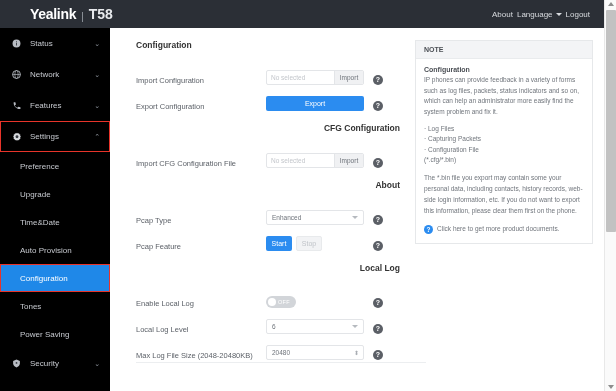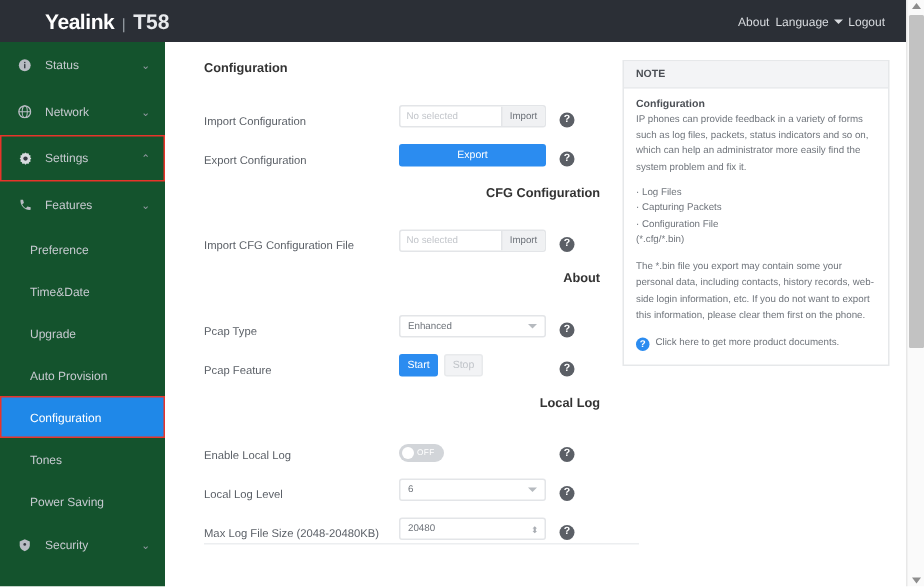--- a/index.html
+++ b/index.html
@@ -20,21 +20,21 @@
   .brand-name { color:#fff; font-size:14px; font-weight:bold; letter-spacing:-0.3px; }
   .brand-sep { color:#9aa0a8; font-size:10px; margin:0 5px; }
   .brand-model { color:#e8eaed; font-size:14px; font-weight:bold; }
   .topnav { margin-left:auto; display:flex; align-items:center; padding-right:14px; gap:4px; }
   .topnav a { color:#d8dbdf; font-size:8px; text-decoration:none; display:flex; align-items:center; gap:3px; }
   .caret-d { width:0;height:0;border-left:3px solid transparent;border-right:3px solid transparent;border-top:3px solid #d8dbdf; }
 
   
   .sidebar {
     position:absolute; top:28px; left:0; width:110px; height:363px;
-    background:#14532d;
+    background:#000000;
   }
   .nav-item {
     height:31px; display:flex; align-items:center; padding-left:10px;
     color:#c7cad0; font-size:8px; position:relative;
   }
   .nav-item .ico { width:13px; display:flex; align-items:center; justify-content:center; margin-right:7px; }
   .nav-item .chev { position:absolute; right:10px; color:#9399a2; font-size:7px; }
   .nav-item.selected-box { outline:1.5px solid #e8342a; outline-offset:-1.5px; z-index:3; }
   .sub-item {
     height:28px; display:flex; align-items:center; padding-left:20px;
@@ -150,49 +150,49 @@
         <svg width="9" height="9" viewBox="0 0 16 16">
             <circle cx="8" cy="8" r="7" fill="none" stroke="#b8bcc3" stroke-width="1.6"></circle>
             <ellipse cx="8" cy="8" rx="3" ry="7" fill="none" stroke="#b8bcc3" stroke-width="1.2"></ellipse>
             <line x1="1" y1="8" x2="15" y2="8" stroke="#b8bcc3" stroke-width="1.2"></line>
           </svg>
       </span>
       <span>Network</span>
       <span class="chev">⌄</span>
     </div>
 
+    <div class="nav-item">
+      <span class="ico">
+        <svg width="9" height="9" viewBox="0 0 16 16">
+            <path d="M3 2 L6 2 L7 6 L5 7.5 C6 10 7 11 9.5 12 L11 10 L15 11 L15 14 C9 15 2 9 3 2 Z" fill="#b8bcc3"></path>
+          </svg>
+      </span>
+      <span>Features</span>
+      <span class="chev">⌄</span>
+    </div>
+
     <div class="nav-item selected-box">
       <span class="ico">
         <svg width="10" height="10" viewBox="0 0 16 16">
             <path d="M8 1 L9.4 2.2 L11.2 1.8 L11.8 3.6 L13.5 4.3 L13 6.1 L14.2 7.5 L13 8.9 L13.5 10.7 L11.8 11.4 L11.2 13.2 L9.4 12.8 L8 14 L6.6 12.8 L4.8 13.2 L4.2 11.4 L2.5 10.7 L3 8.9 L1.8 7.5 L3 6.1 L2.5 4.3 L4.2 3.6 L4.8 1.8 L6.6 2.2 Z" fill="#d7dade"></path>
             <circle cx="8" cy="7.5" r="2.3" fill="#353941"></circle>
           </svg>
       </span>
       <span>Settings</span>
       <span class="chev">⌃</span>
     </div>
 
-    <div class="nav-item">
-      <span class="ico">
-        <svg width="9" height="9" viewBox="0 0 16 16">
-            <path d="M3 2 L6 2 L7 6 L5 7.5 C6 10 7 11 9.5 12 L11 10 L15 11 L15 14 C9 15 2 9 3 2 Z" fill="#b8bcc3"></path>
-          </svg>
-      </span>
-      <span>Features</span>
-      <span class="chev">⌄</span>
-    </div>
-
     <div class="sub-item">
       <span>Preference</span>
     </div>
     <div class="sub-item">
+      <span>Upgrade</span>
+    </div>
+    <div class="sub-item">
       <span>Time&amp;Date</span>
-    </div>
-    <div class="sub-item">
-      <span>Upgrade</span>
     </div>
     <div class="sub-item">
       <span>Auto Provision</span>
     </div>
     <div class="sub-item active redbox">
       <span>Configuration</span>
     </div>
     <div class="sub-item">
       <span>Tones</span>
     </div>

